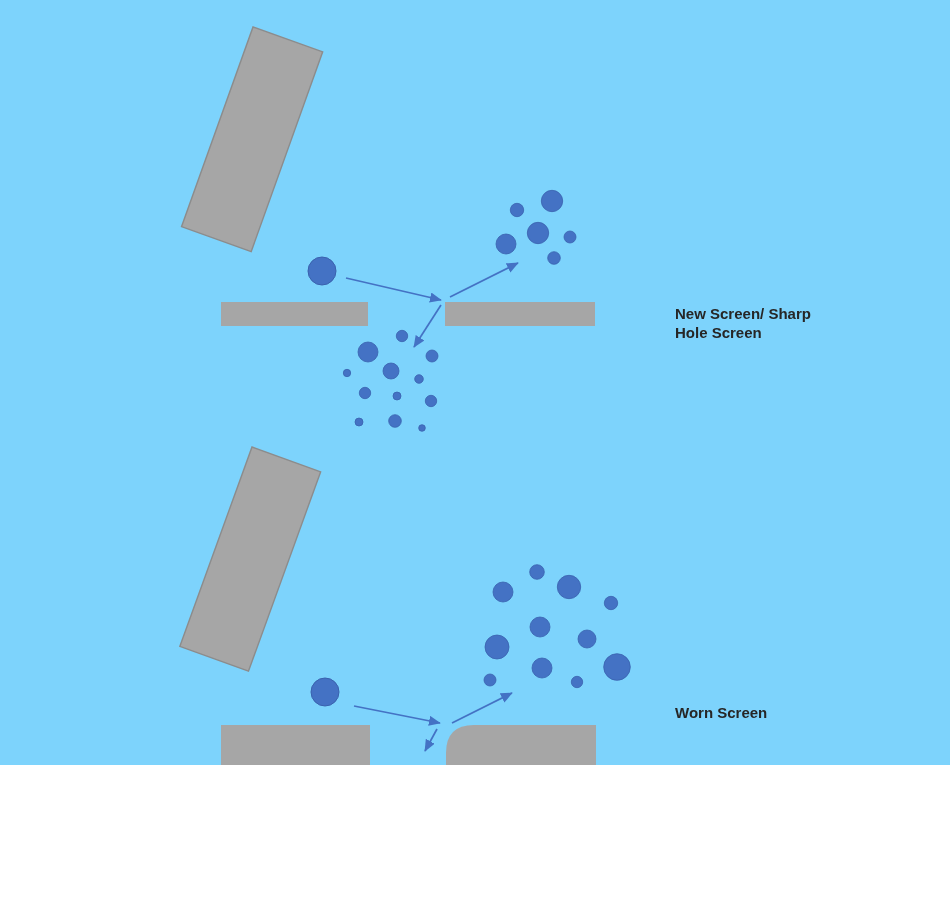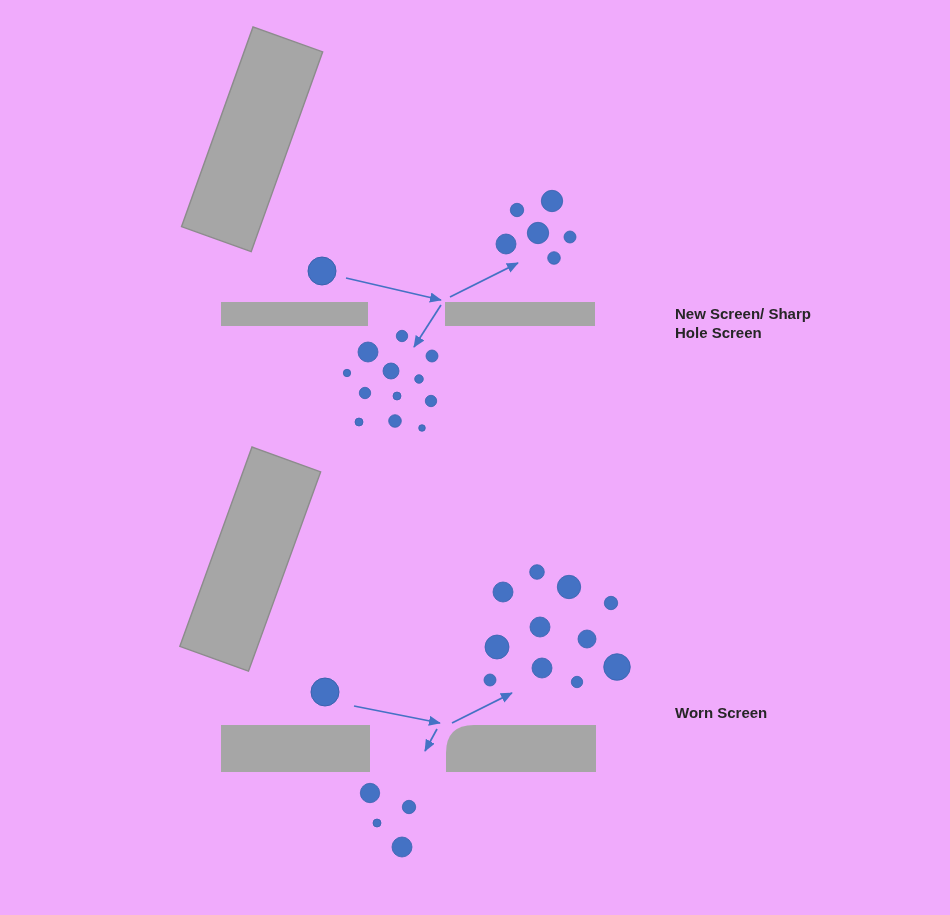--- a/index.html
+++ b/index.html
@@ -1,20 +1,20 @@
 <!DOCTYPE html>
 <html><head>
 <meta charset="utf-8">
 <style>
   html, body { margin: 0; padding: 0; background: #ffffff; }
   .canvas {
     position: relative;
     width: 950px;
-    height: 915px;
-    background: #f0abfc;
+    height: 765px;
+    background: #7dd3fc;
     overflow: hidden;
     font-family: "Liberation Sans", sans-serif;
   }
   svg.diagram-svg { position: absolute; left: 0; top: 0; }
   .label {
     position: absolute;
     font-family: "Liberation Sans", sans-serif;
     font-weight: bold;
     font-size: 15px;
     line-height: 19px;

